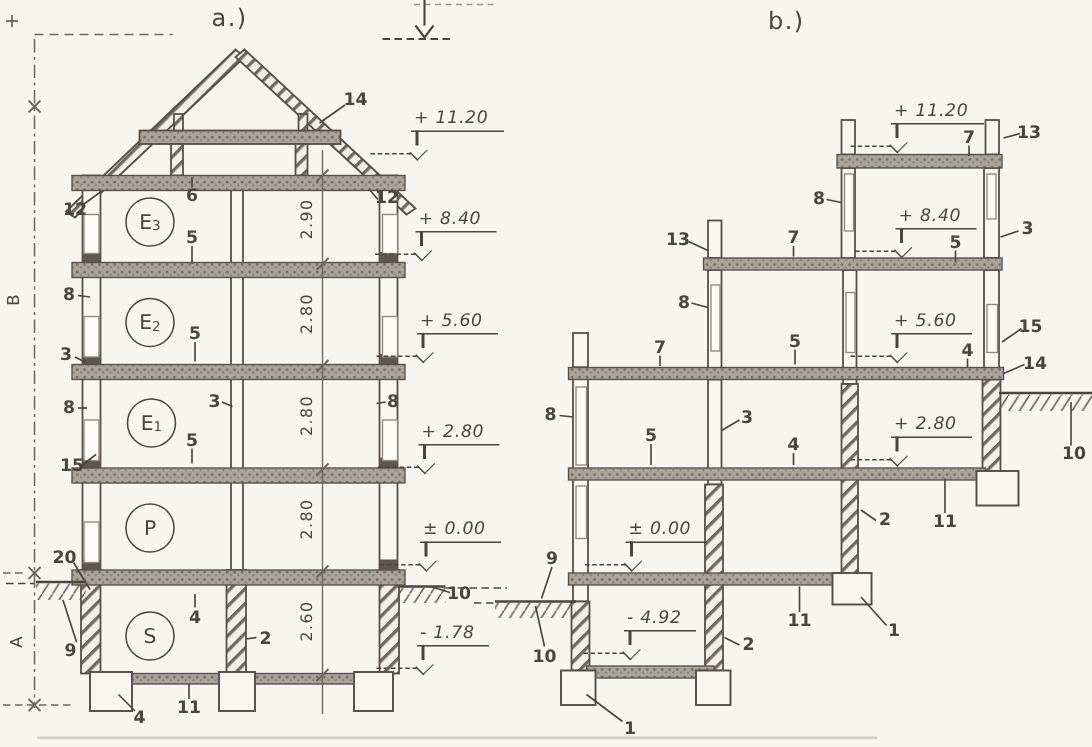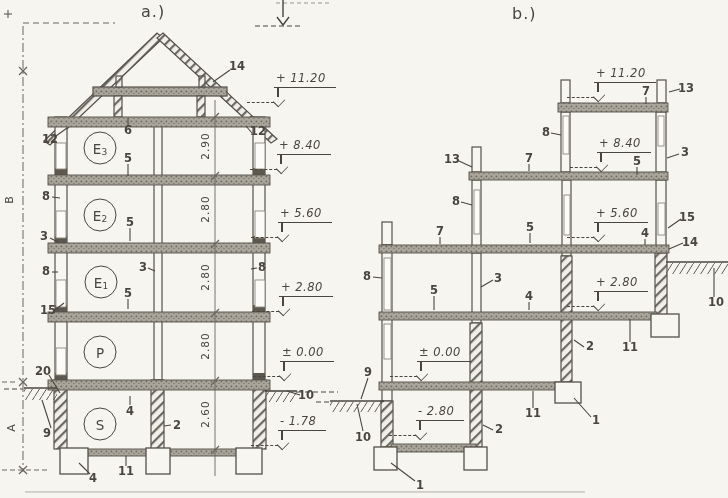--- a/index.html
+++ b/index.html
@@ -302,21 +302,21 @@
       </div>
       <div class="circ" style="left: 100px; top: 424px;">
         <span>S</span>
       </div>
       <div class="title" style="left: 512px; top: 4px;">b.)</div>
       <div class="lvl" style="left: 594px; top: 66px;"><span class="lvl-txt">+ 11.20</span><span class="lvl-stem"></span><span class="lvl-tri"></span><span class="lvl-dash"></span></div>
       <div class="lvl" style="left: 597px; top: 136px;"><span class="lvl-txt">+ 8.40</span><span class="lvl-stem"></span><span class="lvl-tri"></span><span class="lvl-dash"></span></div>
       <div class="lvl" style="left: 594px; top: 206px;"><span class="lvl-txt">+ 5.60</span><span class="lvl-stem"></span><span class="lvl-tri"></span><span class="lvl-dash"></span></div>
       <div class="lvl" style="left: 594px; top: 275px;"><span class="lvl-txt">+ 2.80</span><span class="lvl-stem"></span><span class="lvl-tri"></span><span class="lvl-dash"></span></div>
       <div class="lvl" style="left: 417px; top: 345px;"><span class="lvl-txt">± 0.00</span><span class="lvl-stem"></span><span class="lvl-tri"></span><span class="lvl-dash"></span></div>
-      <div class="lvl" style="left: 416px; top: 404px;"><span class="lvl-txt">- 2.80</span><span class="lvl-stem"></span><span class="lvl-tri"></span><span class="lvl-dash"></span></div>
+      <div class="lvl" style="left: 416px; top: 404px;"><span class="lvl-txt">- 4.92</span><span class="lvl-stem"></span><span class="lvl-tri"></span><span class="lvl-dash"></span></div>
       <div class="co" style="left: 646px; top: 91px;">7</div>
       <div class="co" style="left: 686px; top: 88px;">13</div>
       <div class="co" style="left: 546px; top: 132px;">8</div>
       <div class="co" style="left: 452px; top: 159px;">13</div>
       <div class="co" style="left: 529px; top: 158px;">7</div>
       <div class="co" style="left: 637px; top: 161px;">5</div>
       <div class="co" style="left: 685px; top: 152px;">3</div>
       <div class="co" style="left: 456px; top: 201px;">8</div>
       <div class="co" style="left: 440px; top: 231px;">7</div>
       <div class="co" style="left: 530px; top: 227px;">5</div>

